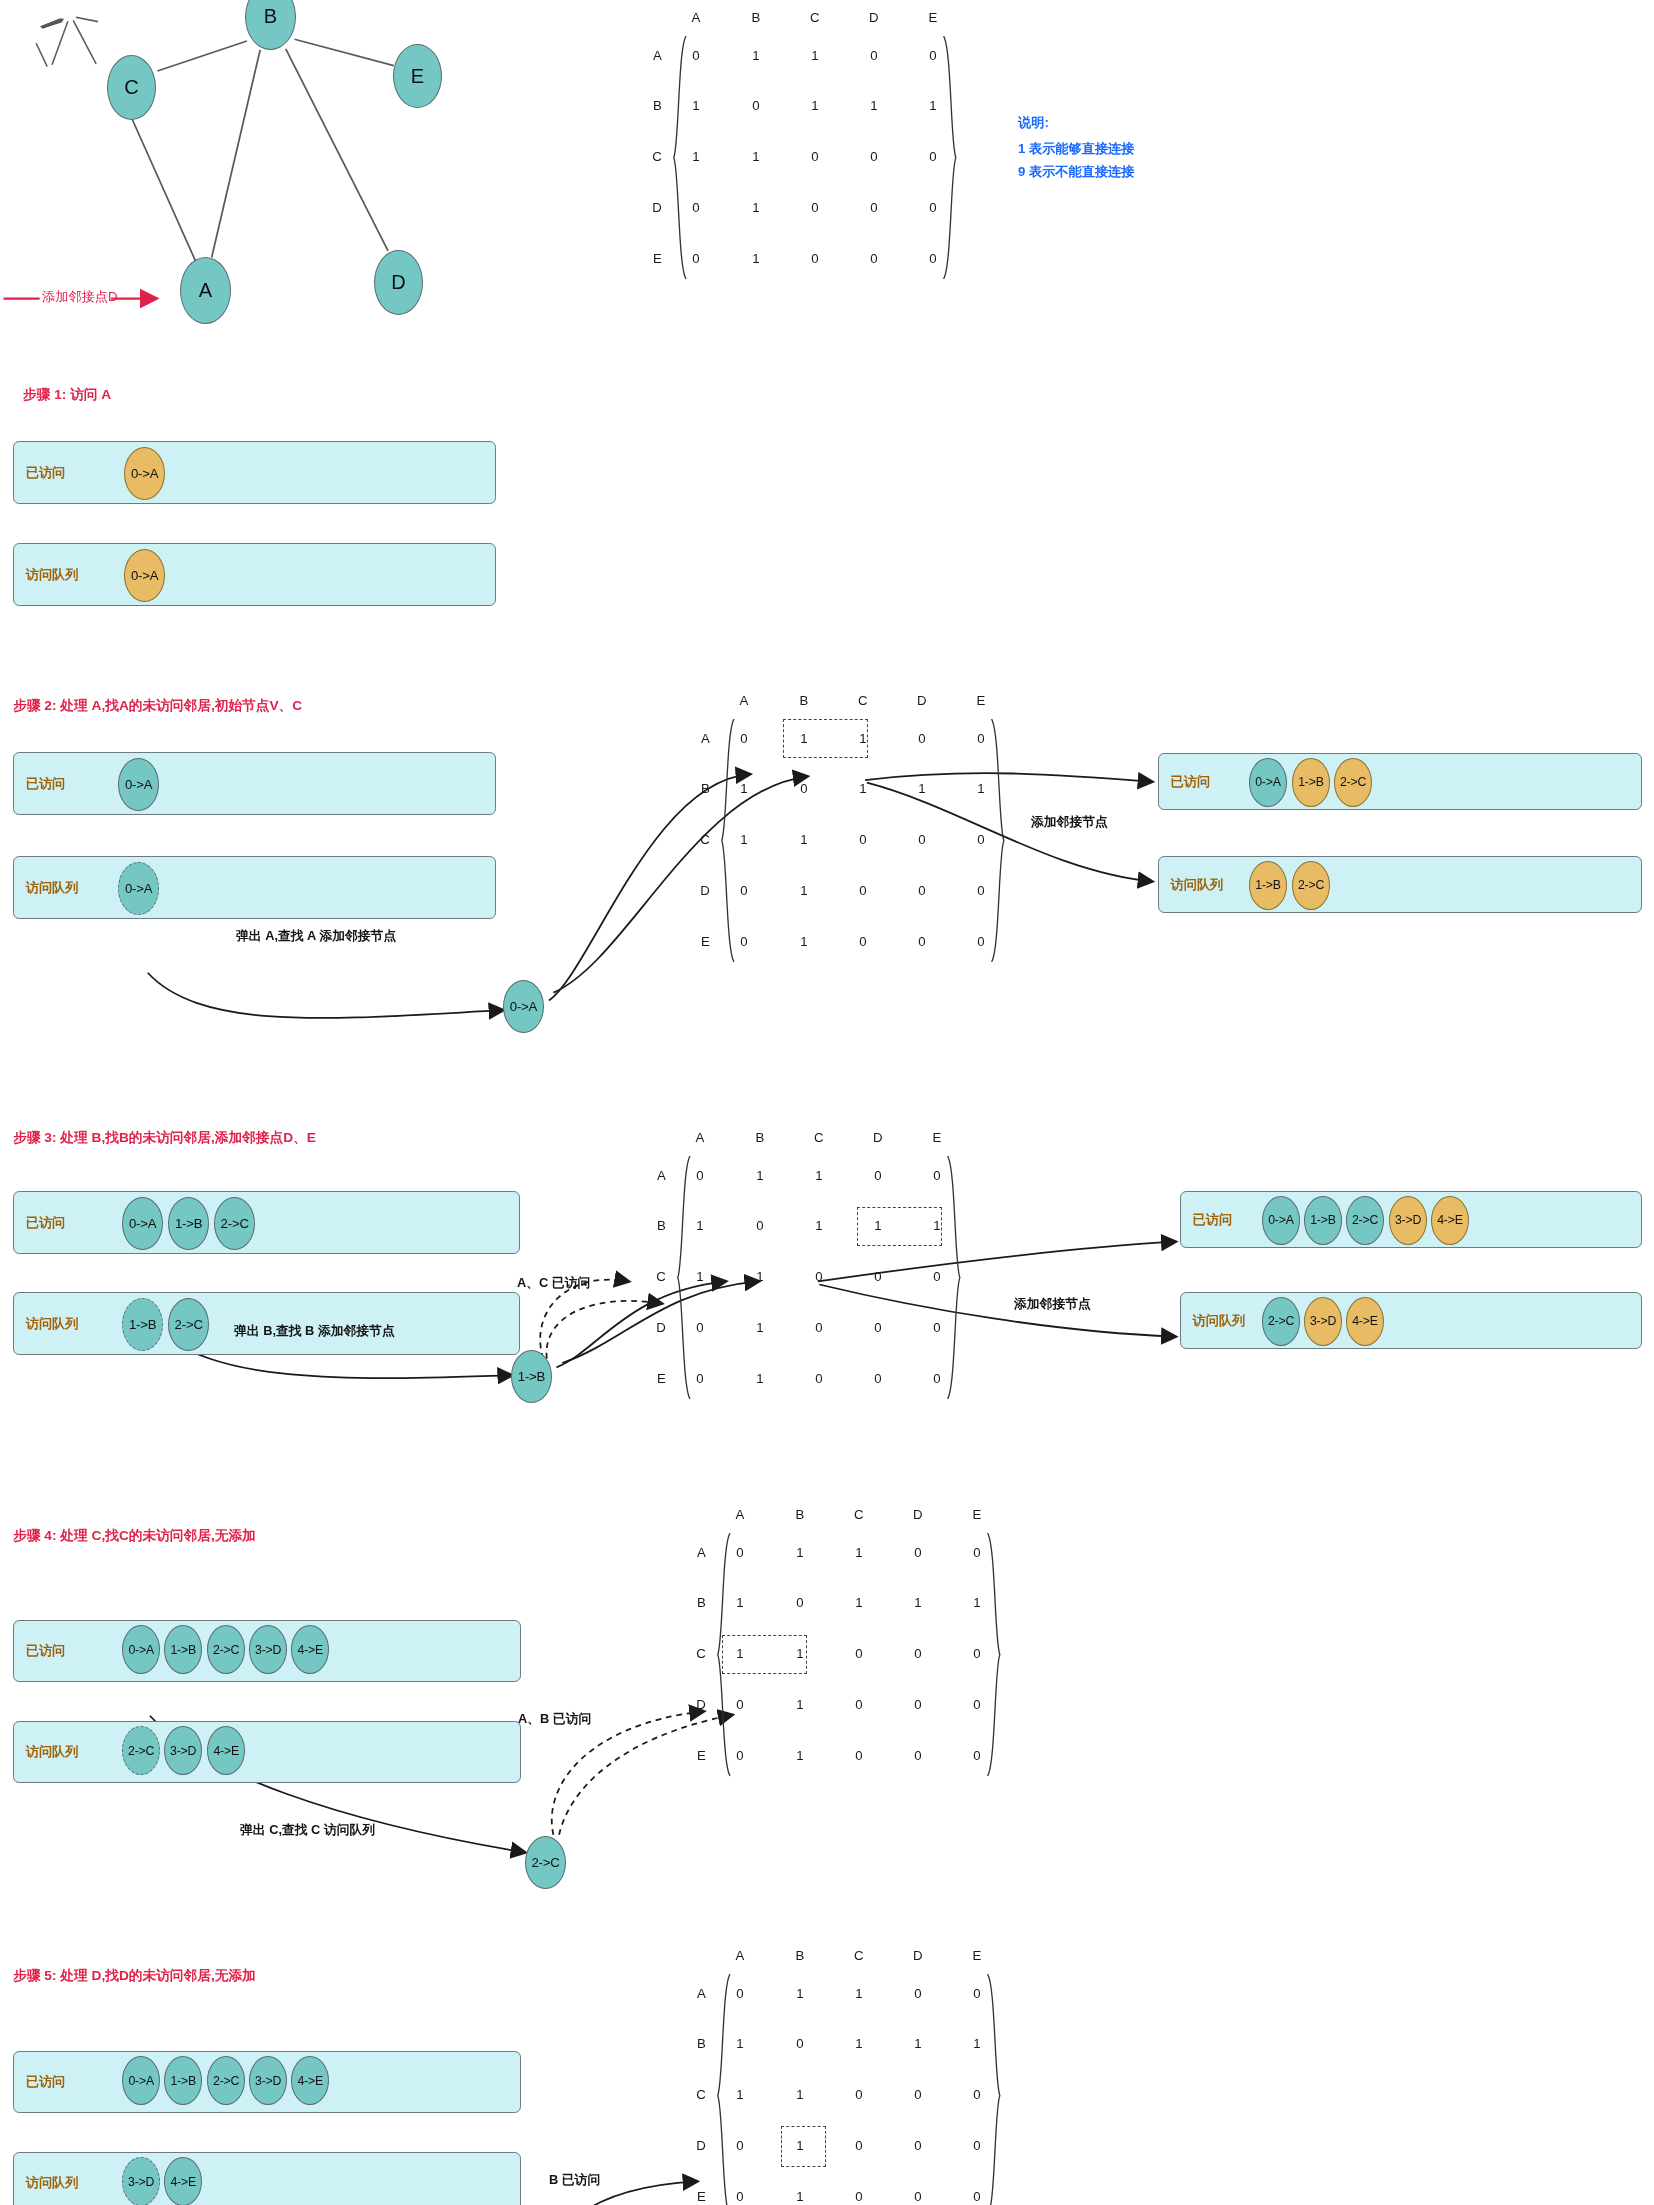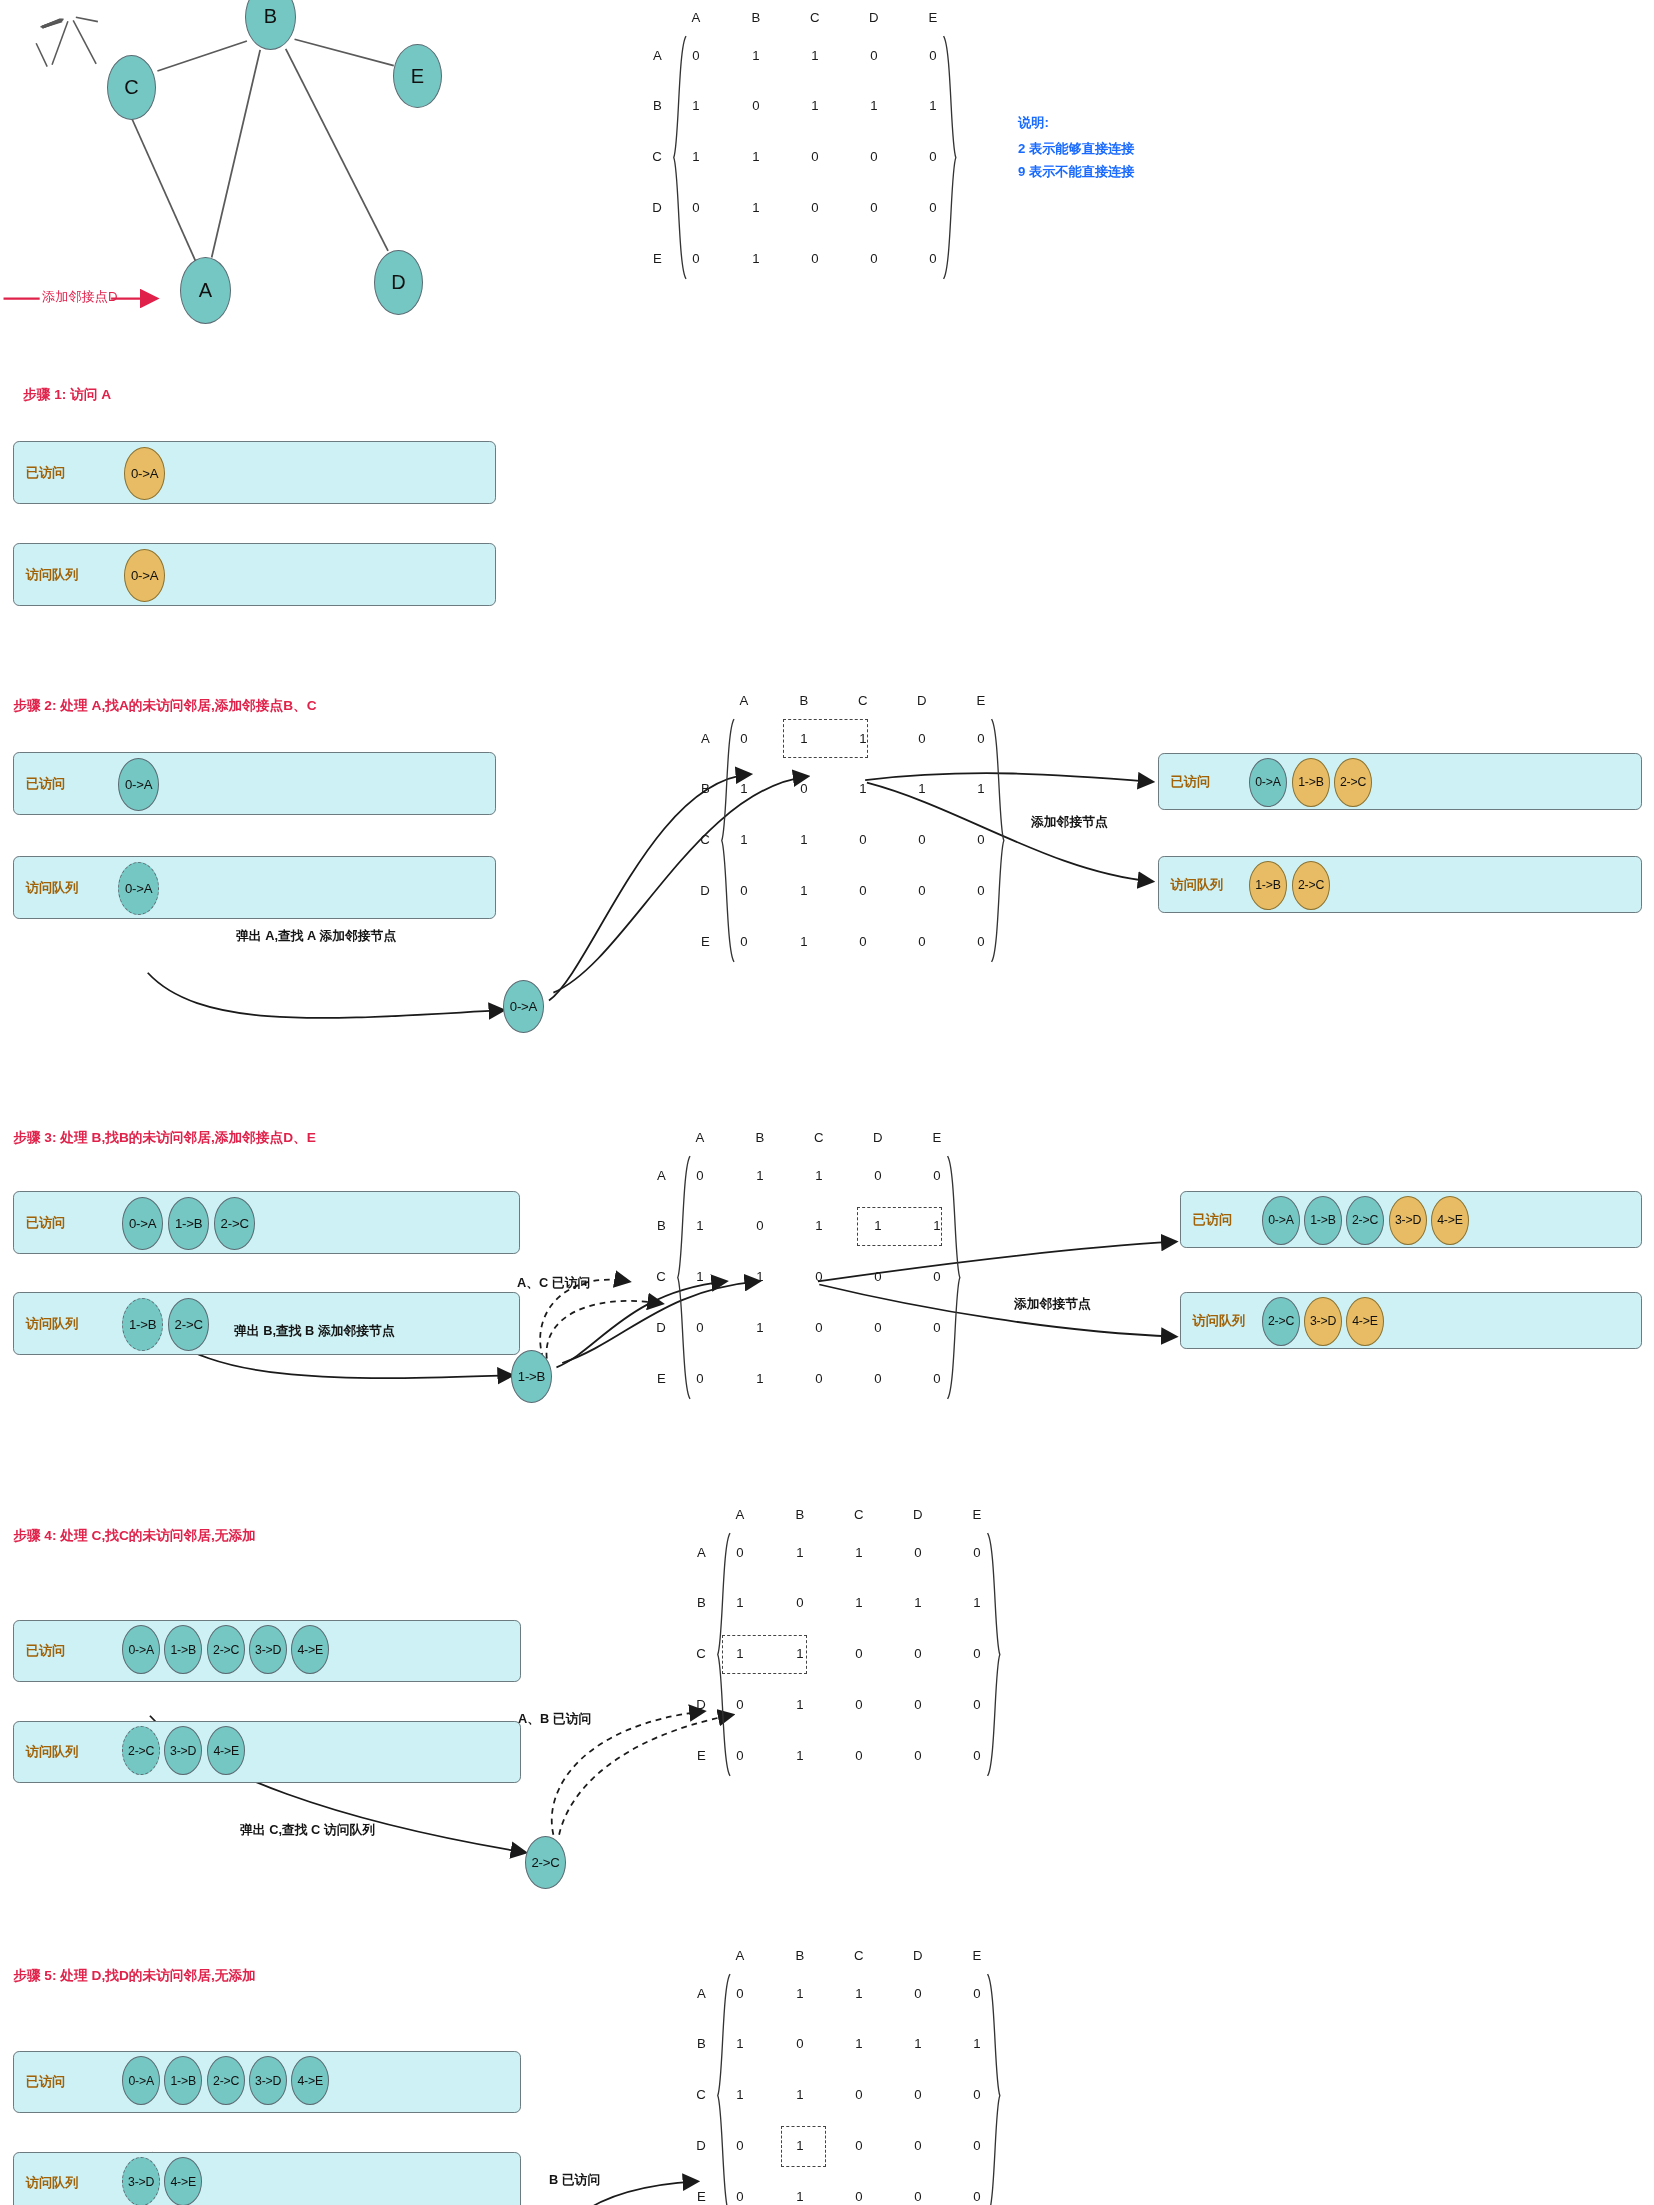--- a/index.html
+++ b/index.html
@@ -271,39 +271,39 @@
         <div class="mx-cell" data-name="matrix-cell-e-a" style="left: 56px; top: 251px;">0</div>
         <div class="mx-cell" data-name="matrix-cell-e-b" style="left: 116px; top: 251px;">1</div>
         <div class="mx-cell" data-name="matrix-cell-e-c" style="left: 175px; top: 251px;">0</div>
         <div class="mx-cell" data-name="matrix-cell-e-d" style="left: 234px; top: 251px;">0</div>
         <div class="mx-cell" data-name="matrix-cell-e-e" style="left: 293px; top: 251px;">0</div>
       </div>
   </div>
 
   <div class="abs" data-name="legend-block" style="left:1018px;top:112px;color:#1769ff;font-weight:bold;font-size:13.2px;line-height:1.6;">
     <div data-name="legend-title">说明:</div>
-    <div data-name="legend-line-1" style="margin-top:4.4px;">2 表示能够直接连接</div>
+    <div data-name="legend-line-1" style="margin-top:4.4px;">1 表示能够直接连接</div>
     <div data-name="legend-line-2" style="margin-top:2.6px;">9 表示不能直接连接</div>
   </div>
 
   <div class="step-title" data-name="step-1-title" style="left:23px;top:386px;">步骤 1:  访问 A</div>
   <div class="panel" data-name="step-1-visited-panel" style="left:13.2px;top:441px;width:483px;height:63px;">
     <div class="panel-label" data-name="step-1-visited-label">已访问</div>
     <div data-name="step-1-visited-items">
         <div class="oval yellow" data-name="node-chip" style="left: 110px; top: 5.3px; width: 41px; height: 53px; font-size: 13.2px;">0-&gt;A</div>
       </div>
   </div>
   <div class="panel" data-name="step-1-queue-panel" style="left:13.2px;top:543px;width:483px;height:63px;">
     <div class="panel-label" data-name="step-1-queue-label">访问队列</div>
     <div data-name="step-1-queue-items">
         <div class="oval yellow" data-name="node-chip" style="left: 110px; top: 5.3px; width: 41px; height: 53px; font-size: 13.2px;">0-&gt;A</div>
       </div>
   </div>
 
-  <div class="step-title" data-name="step-2-title" style="left:13.2px;top:697px;">步骤 2:  处理 A,找A的未访问邻居,添加邻接点B、C</div>
+  <div class="step-title" data-name="step-2-title" style="left:13.2px;top:697px;">步骤 2:  处理 A,找A的未访问邻居,初始节点V、C</div>
   <div class="panel" data-name="step-2-visited-panel" style="left:13.2px;top:752px;width:483px;height:63px;">
     <div class="panel-label" data-name="step-2-visited-label">已访问</div>
     <div data-name="step-2-visited-items">
         <div class="oval teal" data-name="node-chip" style="left: 104px; top: 5.3px; width: 41px; height: 53px; font-size: 13.2px;">0-&gt;A</div>
       </div>
   </div>
   <div class="panel" data-name="step-2-queue-panel" style="left:13.2px;top:856px;width:483px;height:63px;">
     <div class="panel-label" data-name="step-2-queue-label">访问队列</div>
     <div data-name="step-2-queue-items">
         <div class="oval teal dashed" data-name="node-chip" style="left: 104px; top: 5.3px; width: 41px; height: 53px; font-size: 13.2px;">0-&gt;A</div>

